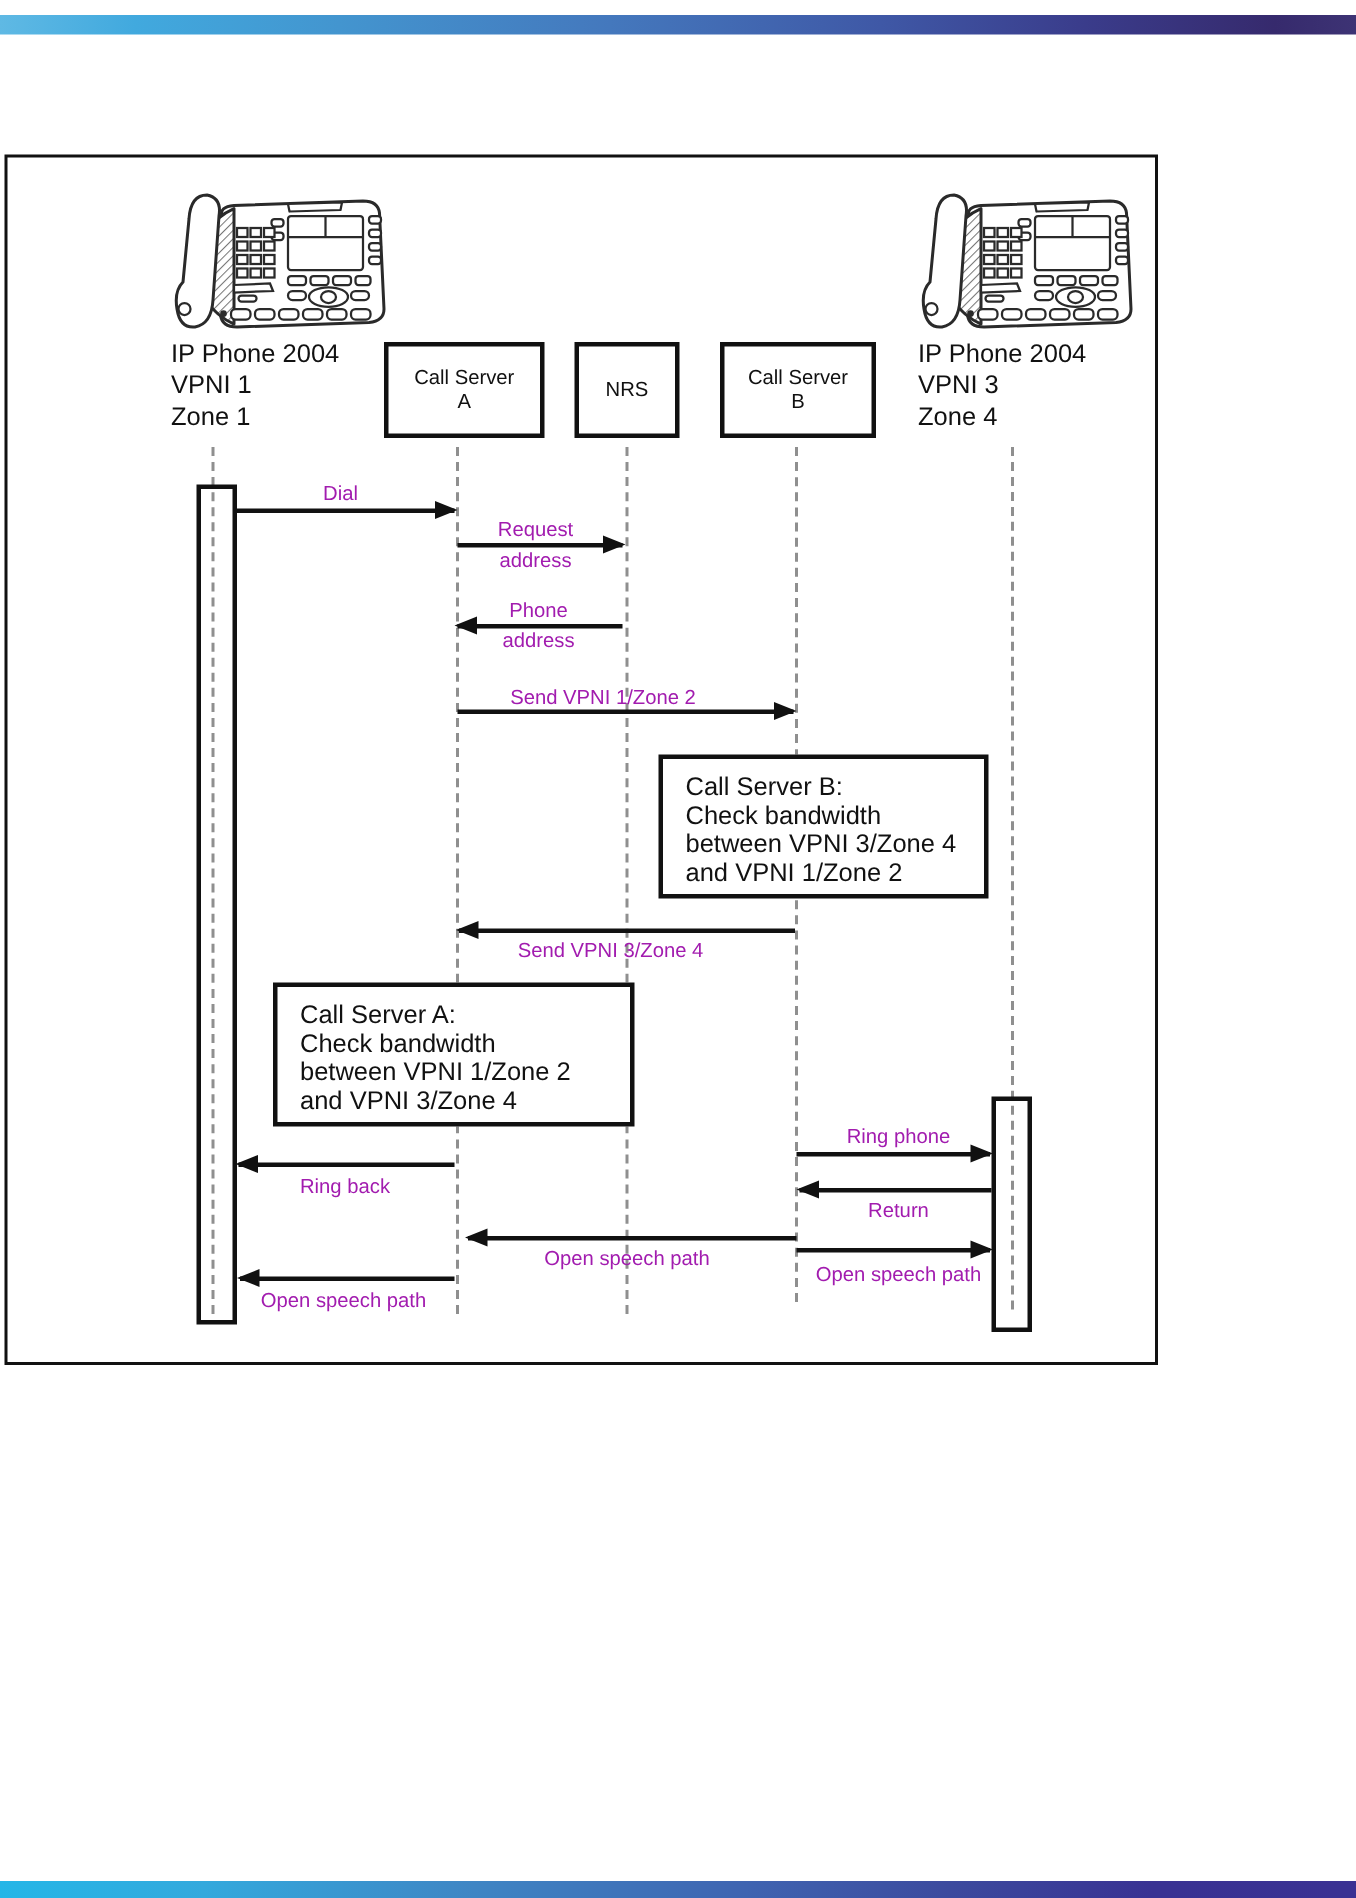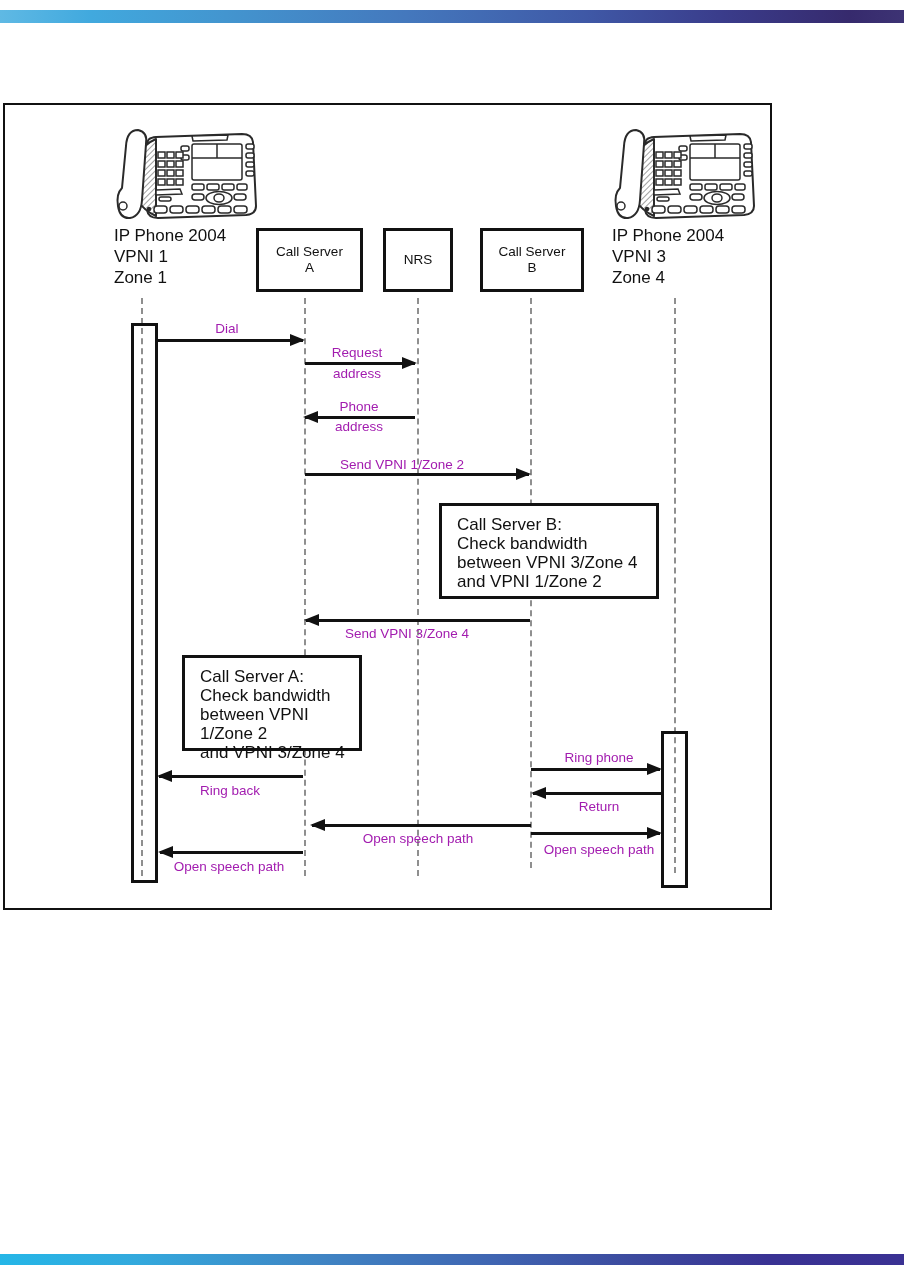--- a/index.html
+++ b/index.html
@@ -28,21 +28,21 @@
   .activation{position:absolute;border:3px solid #111;box-sizing:border-box;background:transparent;}
   .arrow{position:absolute;height:3px;}
   .arrow-line{position:absolute;left:0;right:0;top:0;height:3px;background:#111;}
   .arrow-head{position:absolute;top:-5px;width:0;height:0;border-top:6.5px solid transparent;border-bottom:6.5px solid transparent;}
   .arrow-head.right{right:-2px;border-left:15px solid #111;}
   .arrow-head.left{left:-2px;border-right:15px solid #111;}
   .msg-label{position:absolute;transform:translateX(-50%);font-size:13.5px;white-space:nowrap;color:#a21caf;}
   .note{position:absolute;border:3px solid #111;box-sizing:border-box;background:#fff;
     font-size:17px;line-height:19px;padding:9px 6px 0 15px;}
   #note-b{left:439px;top:493px;width:220px;height:96px;}
-  #note-a{left:182px;top:645px;width:180px;height:96px;}
+  #note-a{left:182px;top:645px;width:241px;height:96px;}
 </style>
 </head>
 <body>
 
 <div id="canvas">
 
   <div id="top-bar" class="gradbar"></div>
   <div id="bottom-bar" class="gradbar"></div>
 
   <div id="frame"></div>

